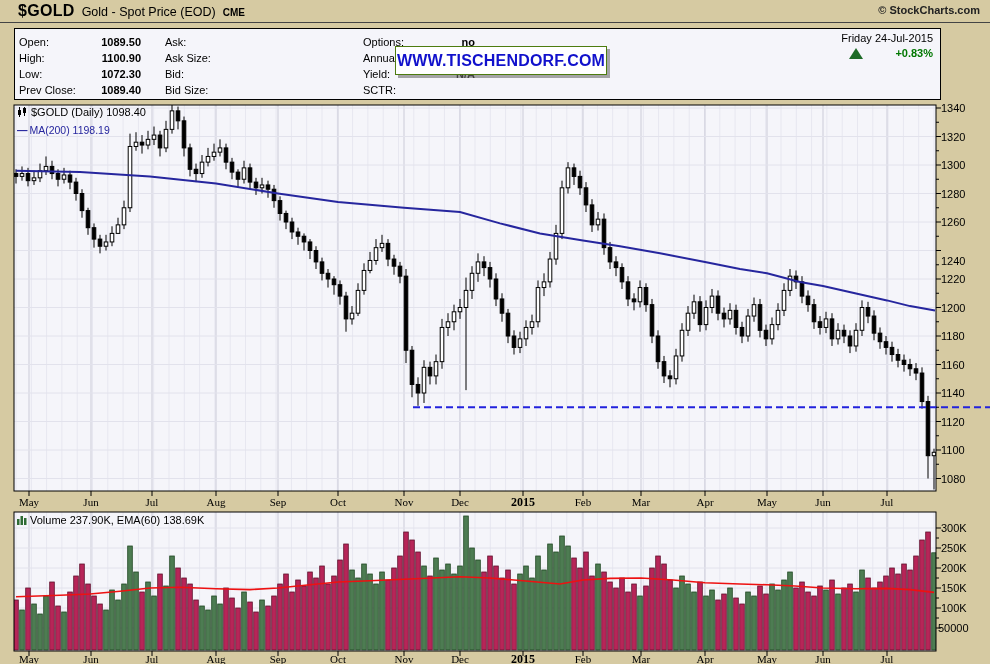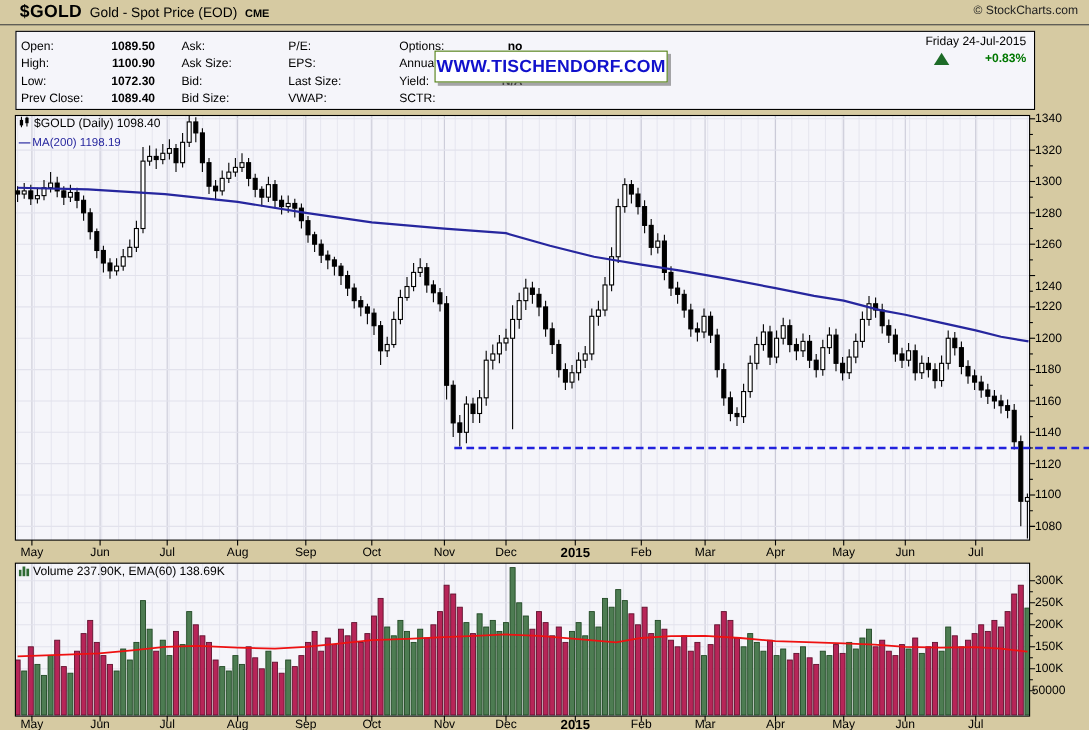--- a/index.html
+++ b/index.html
@@ -4,21 +4,21 @@
 <style>
   html,body{margin:0;padding:0;}
   .stage{position:relative;width:990px;height:664px;background:#d6caa2;
          font-family:"Liberation Sans",sans-serif;overflow:hidden;color:#000;padding-left:36px;}
   
   .titlebar{position:absolute;left:0;top:0;width:990px;height:22px;}
   .titlebar .inner{position:absolute;left:18px;top:2px;display:flex;align-items:baseline;gap:7px;}
   .sym{font-size:16px;font-weight:bold;letter-spacing:0.3px;}
   .subtitle{font-size:12.5px;}
   .exch{font-size:10px;font-weight:bold;}
-  .copyright{position:absolute;right:10px;top:4px;font-size:11px;color:#222;}
+  .copyright{position:absolute;right:10px;top:4px;font-size:11px;color:#222;font-weight:bold;}
   .topline{position:absolute;left:0;top:22px;width:990px;height:0;border-top:1px solid #444;}
   
   .statsbox{position:absolute;left:14px;top:28px;width:925px;height:70px;
             background:#f5f5fa;border:1px solid #000;font-size:11px;}
   .scol{position:absolute;top:5px;}
   .srow{height:16px;line-height:16px;position:relative;}
   .srow .lbl{white-space:nowrap;}
   .srow .val{position:absolute;right:0;font-weight:bold;white-space:nowrap;}
   .rblock{position:absolute;top:2px;right:7px;width:160px;font-size:11px;text-align:right;}
   .rrow{height:15px;line-height:15px;position:relative;}
@@ -35,21 +35,21 @@
              font-size:16px;font-weight:bold;letter-spacing:0.2px;}
   
   .legend{position:absolute;font-size:11px;line-height:12px;white-space:nowrap;}
   .legend-price{left:17px;top:106px;}
   .legend-ma{left:17px;top:124px;color:#26269e;font-size:10.5px;}
   .legend-vol{left:17px;top:514px;}
   .licon{display:inline-block;vertical-align:-1px;margin-right:3px;}
   .malegicon{font-weight:bold;letter-spacing:-1px;}
   
   .ylabel{position:absolute;left:941px;font-size:11px;height:12px;line-height:12px;}
-  .xlabel{position:absolute;font-size:11px;height:13px;line-height:13px;transform:translateX(-50%);white-space:nowrap;}
+  .xlabel{position:absolute;font-size:11px;height:13px;line-height:13px;transform:translateX(-50%);white-space:nowrap;font-family:Liberation Serif, serif;}
   .xlabel.bold{font-weight:bold;font-size:12px;}
   svg.chart{position:absolute;left:0;top:0;pointer-events:none;}
 </style>
 </head>
 <body>
 
 <div class="stage">
 
   <svg class="chart" id="chart-svg" width="990" height="664" viewBox="0 0 990 664">
       <defs>
@@ -797,26 +797,20 @@
         <div class="srow"><span class="lbl">High:</span><span class="val">1100.90</span></div>
         <div class="srow"><span class="lbl">Low:</span><span class="val">1072.30</span></div>
         <div class="srow"><span class="lbl">Prev Close:</span><span class="val">1089.40</span></div>
       </div>
     <div class="scol" style="left:150px;width:92px;" id="stats-col2">
         <div class="srow"><span class="lbl">Ask:</span><span class="val"></span></div>
         <div class="srow"><span class="lbl">Ask Size:</span><span class="val"></span></div>
         <div class="srow"><span class="lbl">Bid:</span><span class="val"></span></div>
         <div class="srow"><span class="lbl">Bid Size:</span><span class="val"></span></div>
       </div>
-    <div class="scol" style="left:247px;width:92px;" id="stats-col3">
-        <div class="srow"><span class="lbl">P/E:</span><span class="val"></span></div>
-        <div class="srow"><span class="lbl">EPS:</span><span class="val"></span></div>
-        <div class="srow"><span class="lbl">Last Size:</span><span class="val"></span></div>
-        <div class="srow"><span class="lbl">VWAP:</span><span class="val"></span></div>
-      </div>
     <div class="scol" style="left:348px;width:112px;" id="stats-col4">
         <div class="srow"><span class="lbl">Options:</span><span class="val">no</span></div>
         <div class="srow"><span class="lbl">Annual Dividend:</span><span class="val"></span></div>
         <div class="srow"><span class="lbl">Yield:</span><span class="val">N/A</span></div>
         <div class="srow"><span class="lbl">SCTR:</span><span class="val"></span></div>
       </div>
     <div class="rblock">
       <div class="rrow">Friday 24-Jul-2015</div>
       <div class="rrow pctrow">
         <span class="uparrow"></span>

